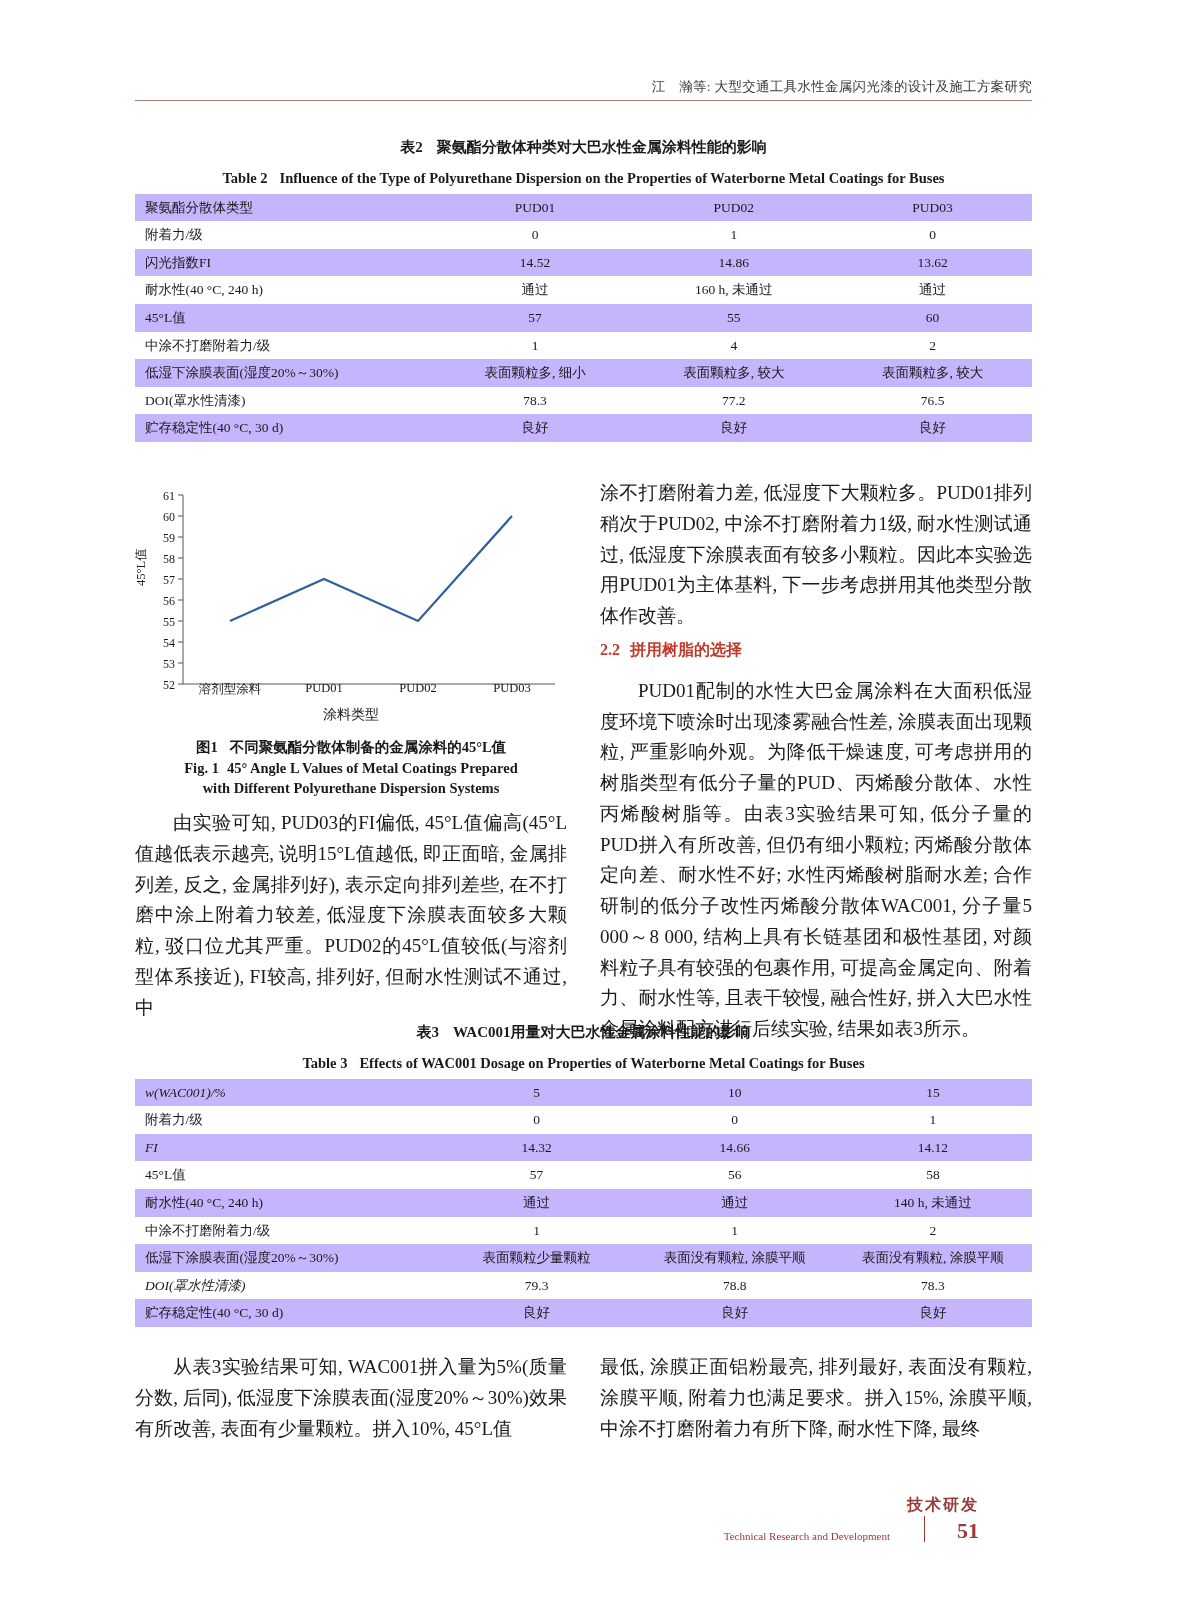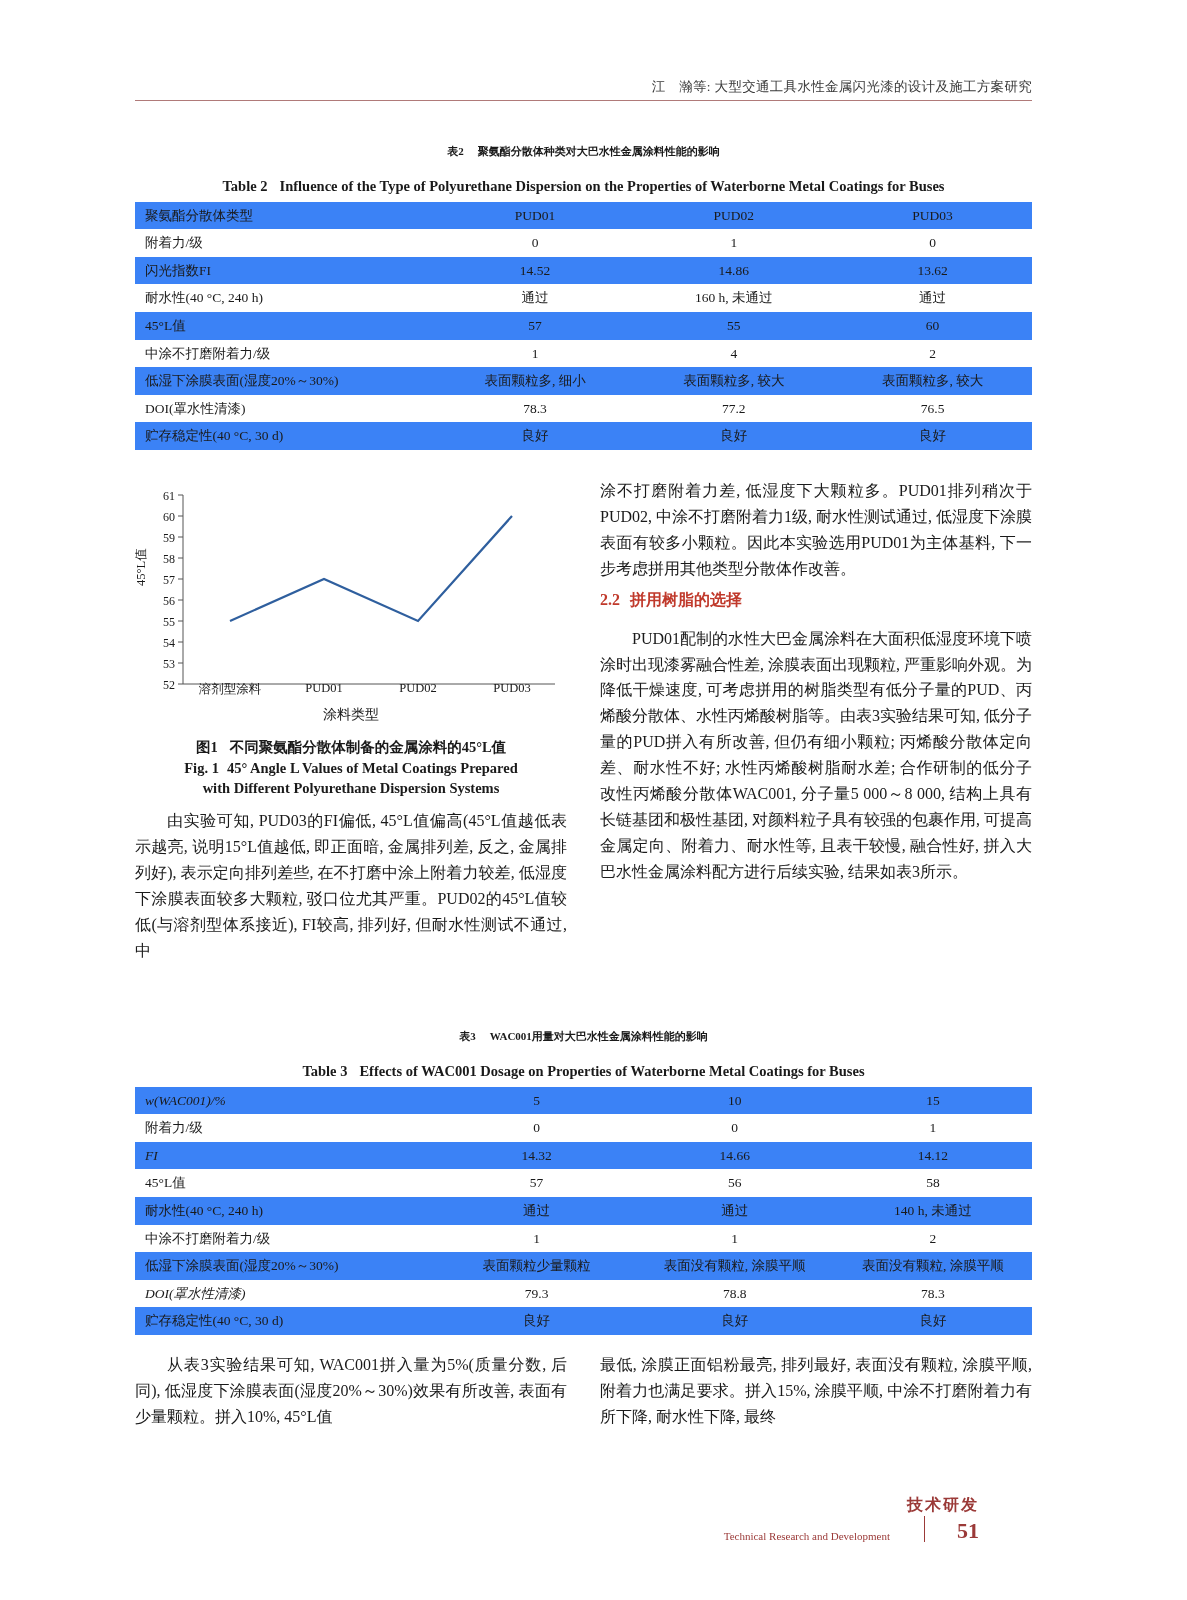--- a/index.html
+++ b/index.html
@@ -36,23 +36,23 @@
     position: absolute;
     left: 135px;
     top: 100px;
     width: 897px;
     height: 1px;
     background: #b07a79;
   }
   
   .tbl-caption-cn {
     text-align: center;
-    font-size: 11px;
-    font-weight: bold;
-    margin: 16px;
+    font-size: 15px;
+    font-weight: bold;
+    margin: 9px;
     line-height: 1.5;
   }
   .tbl-caption-cn .lbl { margin-right: 14px; }
   .tbl-caption-en {
     text-align: center;
     font-size: 14.5px;
     font-weight: bold;
     font-family: "Liberation Serif", serif;
     margin: 2px 0 6px 0;
     line-height: 1.4;
@@ -60,21 +60,21 @@
   .tbl-caption-en .lbl { margin-right: 12px; }
   table.data {
     border-collapse: collapse;
     width: 897px;
     font-size: 13.5px;
   }
   table.data td {
     padding: 5px 4px;
     line-height: 1.3;
   }
-  table.data tr.alt td { background: #3b82f6; }
+  table.data tr.alt td { background: #c4b5fd; }
   table.data tr.plain td { background: #ffffff; }
   table.data td.first {
     text-align: left;
     padding-left: 10px;
     width: 300px;
   }
   table.data td.val {
     text-align: center;
     width: 199px;
   }
@@ -94,21 +94,21 @@
     width: 432px;
   }
   .col-right {
     position: absolute;
     left: 600px;
     top: 478px;
     width: 432px;
   }
   p.body {
     margin: 0 0 0 0;
-    font-size: 16px;
+    font-size: 19px;
     line-height: 1.62;
     text-align: justify;
     text-justify: inter-ideograph;
   }
   p.indent { text-indent: 2em; }
   .sec-head {
     font-size: 16px;
     font-weight: bold;
     color: #c0392b;
     margin: 6px 0 14px 0;

